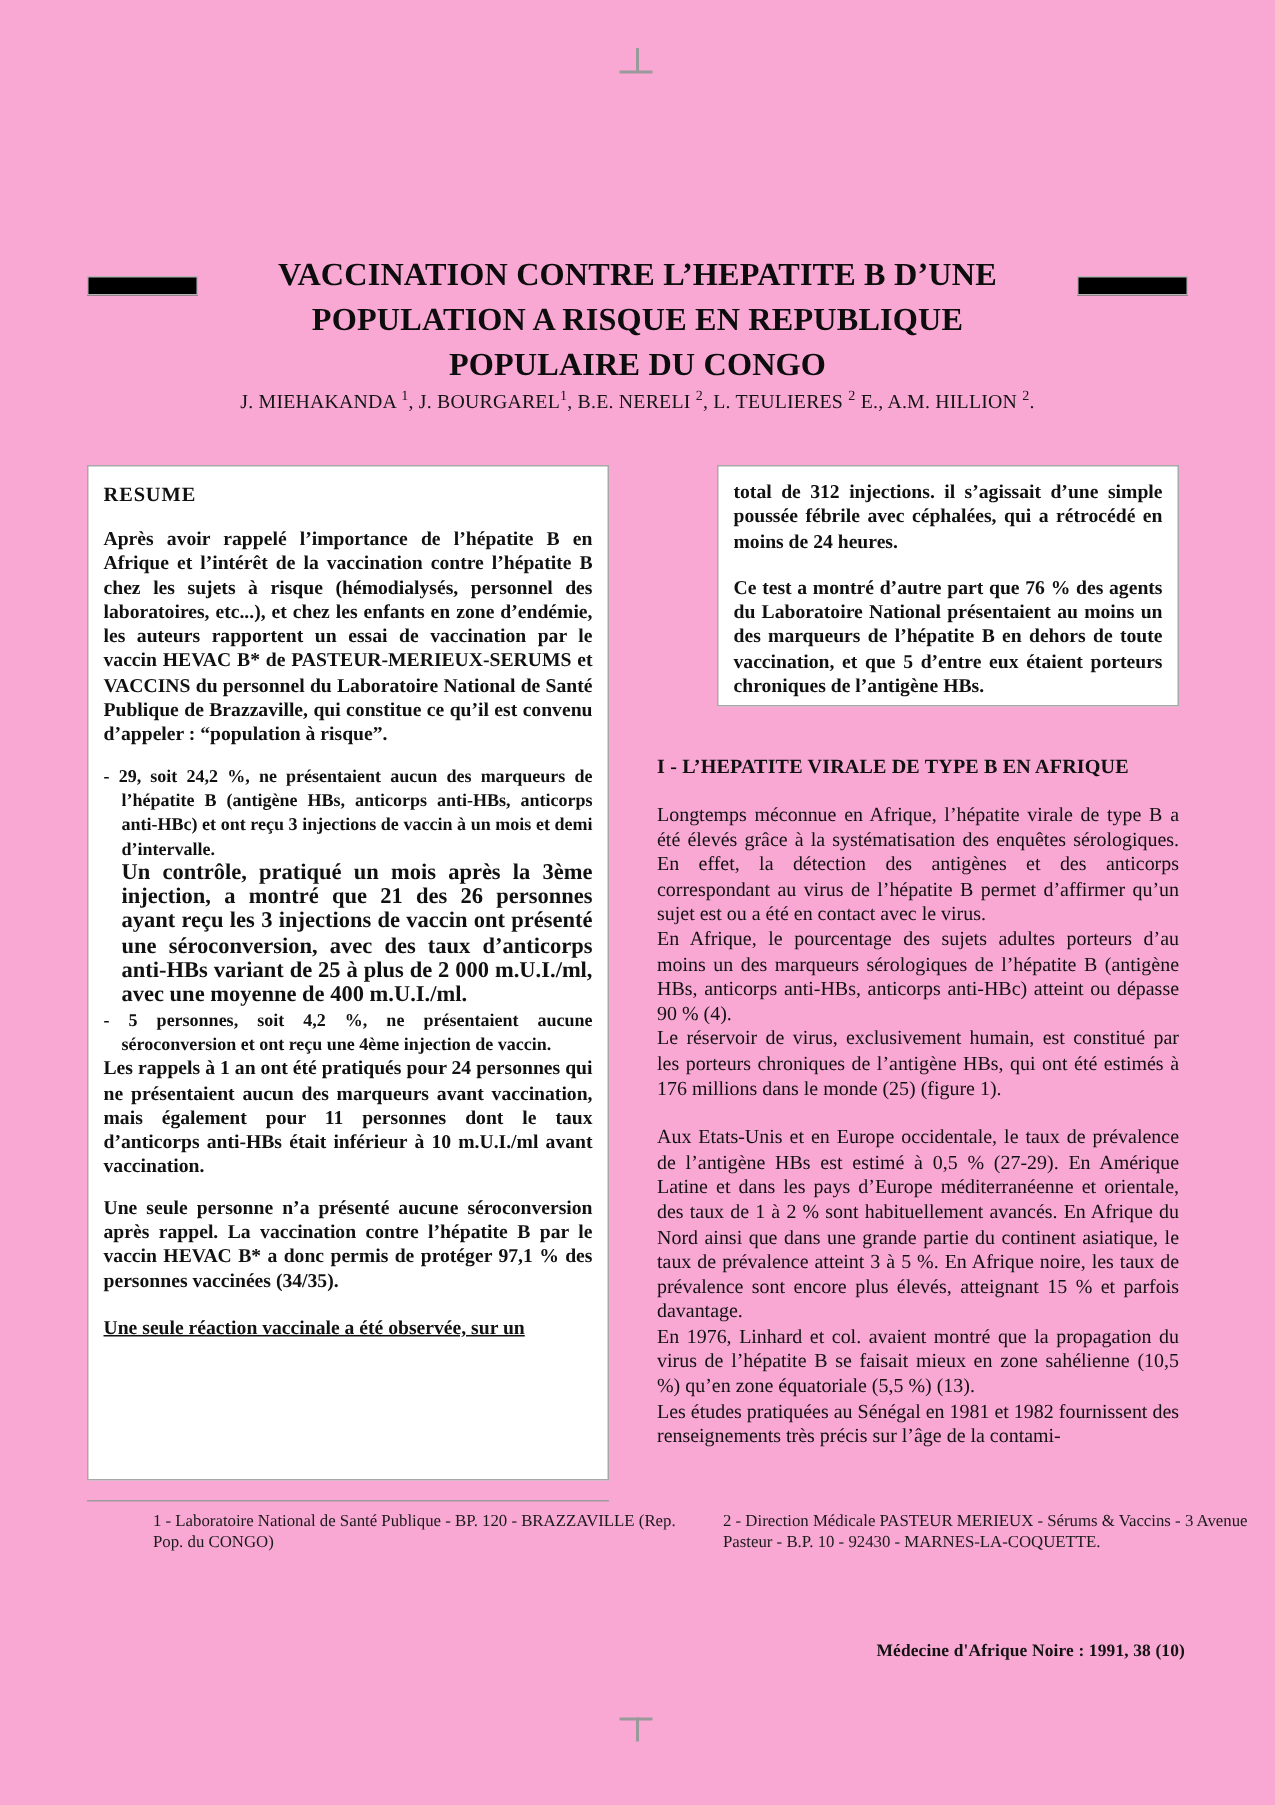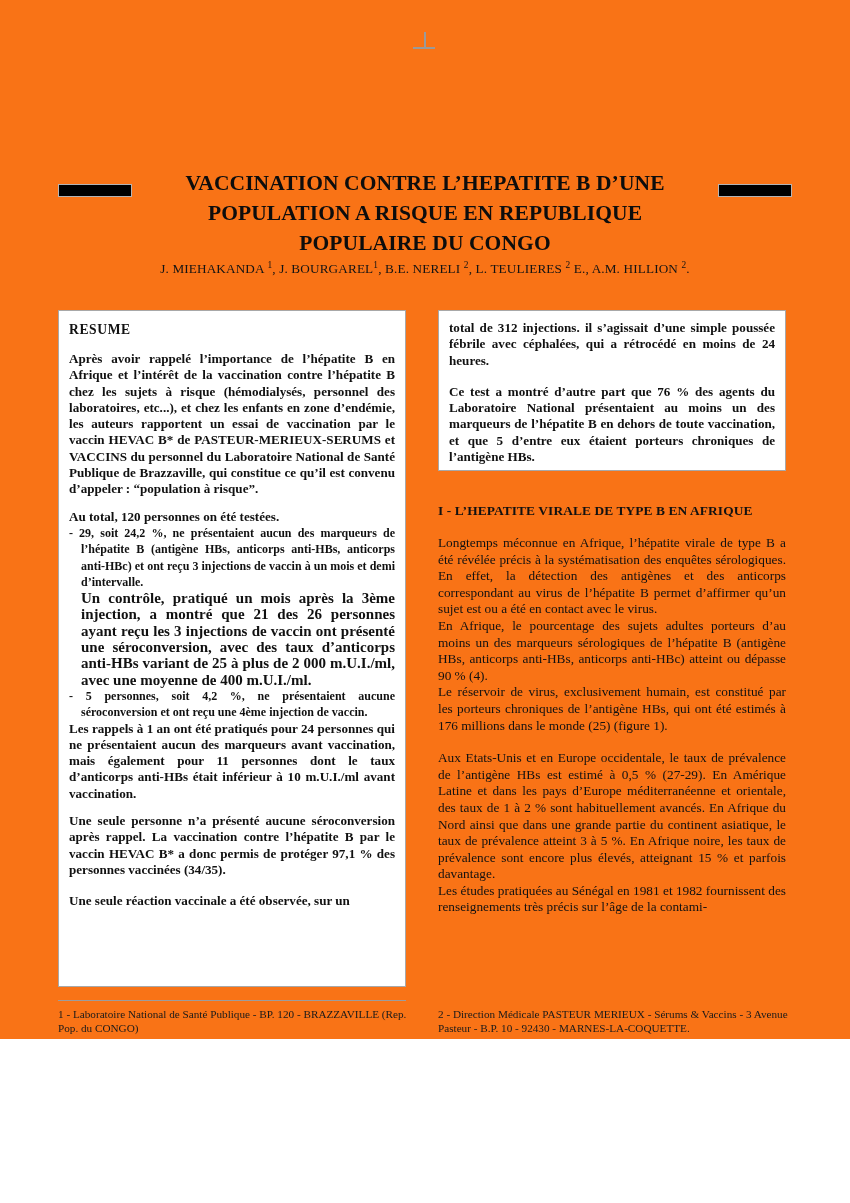--- a/index.html
+++ b/index.html
@@ -4,22 +4,22 @@
 <title>Scanned article page</title>
 <style>
   html, body {
     margin: 0;
     padding: 0;
     background: #ffffff;
   }
   .page {
     position: relative;
     width: 850px;
-    height: 1039px;
-    background: #f97316;
+    height: 1203px;
+    background: #f9a8d4;
     overflow: hidden;
     font-family: "Liberation Serif", "DejaVu Serif", serif;
     color: #111111;
   }
 
   
   .cropmark {
     position: absolute;
     width: 0; height: 0;
   }
@@ -103,21 +103,21 @@
   .col.left  { left: 58px; }
   .col.right { left: 438px; }
 
   .abstract-box {
     border: 1px solid #a8a8a8;
     padding: 9px 10px 10px 10px;
     box-sizing: border-box;
     background: #ffffff;
   }
   .abstract-box.left-box  { height: 677px; }
-  .abstract-box.right-box { height: 161px; }
+  .abstract-box.right-box { height: 161px; margin-left: 40px; }
 
   .resume-heading {
     font-weight: bold;
     font-size: 13.6px;
     letter-spacing: 0.6px;
     margin: 2px 0 13px 0;
   }
   .abs-p {
     font-weight: bold;
     font-size: 13.1px;
@@ -172,20 +172,21 @@
     height: 1px;
     background: #9d9d9d;
   }
   .footnote {
     position: absolute;
     top: 1008px;
     font-size: 11.2px;
     line-height: 13.6px;
     color: #1a1a1a;
     text-align: left;
+    margin-left: 44px;
   }
   .footnote.fn-left  { left: 58px;  width: 360px; }
   .footnote.fn-right { left: 438px; width: 360px; }
 
   .journal-footer {
     position: absolute;
     left: 438px;
     top: 1094px;
     width: 352px;
     text-align: right;
@@ -220,42 +221,42 @@
   </div>
 
   <div class="authors">
     <span><span>J. MIEHAKANDA </span><sup>1</sup><span>, </span></span><span><span>J. BOURGAREL</span><sup>1</sup><span>, </span></span><span><span>B.E. NERELI </span><sup>2</sup><span>, </span></span><span><span>L. TEULIERES </span><sup>2</sup><span> E.,  </span></span><span><span>A.M. HILLION </span><sup>2</sup><span>.</span></span>
   </div>
 
   <div class="col left">
     <div class="abstract-box left-box">
       <div class="resume-heading">RESUME</div>
       <p class="abs-p">Après avoir rappelé l’importance de l’hépatite B en Afrique et l’intérêt de la vaccination contre l’hépatite B chez les sujets à risque (hémodialysés, personnel des laboratoires, etc...), et chez les enfants en zone d’endémie, les auteurs rapportent un essai de vaccination par le vaccin HEVAC B* de PASTEUR-MERIEUX-SERUMS et VACCINS du personnel du Laboratoire National de Santé Publique de Brazzaville, qui constitue ce qu’il est convenu d’appeler : “population à risque”.</p>
-      <p class="abs-p tight">Au total, 120 personnes on été testées.</p>
       <p class="abs-list">- 29, soit 24,2 %, ne présentaient aucun des marqueurs de l’hépatite B (antigène HBs, anticorps anti-HBs, anticorps anti-HBc) et ont reçu 3 injections de vaccin à un mois et demi d’intervalle.</p>
       <p class="abs-sub">Un contrôle, pratiqué un mois après la 3ème injection, a montré que 21 des 26 personnes ayant reçu les 3 injections de vaccin ont présenté une séroconversion, avec des taux d’anticorps anti-HBs variant de 25 à plus de 2 000 m.U.I./ml, avec une moyenne de 400 m.U.I./ml.</p>
       <p class="abs-list">- 5 personnes, soit 4,2 %, ne présentaient aucune séroconversion et ont reçu une 4ème injection de vaccin.</p>
       <p class="abs-p" style="">Les rappels à 1 an ont été pratiqués pour 24 personnes qui ne présentaient aucun des marqueurs avant vaccination, mais également pour 11 personnes dont le taux d’anticorps anti-HBs était inférieur à 10 m.U.I./ml avant vaccination.</p>
       <p class="abs-p tight">Une seule personne n’a présenté aucune séroconversion après rappel. La vaccination contre l’hépatite B par le vaccin HEVAC B* a donc permis de protéger 97,1 % des personnes vaccinées (34/35).</p>
-      <p class="abs-p" style="margin-top:15px;">Une seule réaction vaccinale a été observée, sur un</p>
+      <p class="abs-p" style="margin-top:15px;text-decoration:underline;">Une seule réaction vaccinale a été observée, sur un</p>
     </div>
   </div>
 
   <div class="col right">
     <div class="abstract-box right-box">
       <p class="abs-p">total de 312 injections. il s’agissait d’une simple poussée fébrile avec céphalées, qui a rétrocédé en moins de 24 heures.</p>
       <p class="abs-p" style="margin-top:15px;">Ce test a montré d’autre part que 76 % des agents du Laboratoire National présentaient au moins un des marqueurs de l’hépatite B en dehors de toute vaccination, et que 5 d’entre eux étaient porteurs chroniques de l’antigène HBs.</p>
     </div>
 
     <div class="section-heading">I - L’HEPATITE VIRALE DE TYPE B EN AFRIQUE</div>
 
-    <p class="body-p">Longtemps méconnue en Afrique, l’hépatite virale de type B a été révélée précis à la systématisation des enquêtes sérologiques. En effet, la détection des antigènes et des anticorps correspondant au virus de l’hépatite B permet d’affirmer qu’un sujet est ou a été en contact avec le virus.</p>
+    <p class="body-p">Longtemps méconnue en Afrique, l’hépatite virale de type B a été élevés grâce à la systématisation des enquêtes sérologiques. En effet, la détection des antigènes et des anticorps correspondant au virus de l’hépatite B permet d’affirmer qu’un sujet est ou a été en contact avec le virus.</p>
     <p class="body-p cont">En Afrique, le pourcentage des sujets adultes porteurs d’au moins un des marqueurs sérologiques de l’hépatite B (antigène HBs, anticorps anti-HBs, anticorps anti-HBc) atteint ou dépasse 90 % (4).</p>
     <p class="body-p cont">Le réservoir de virus, exclusivement humain, est constitué par les porteurs chroniques de l’antigène HBs, qui ont été estimés à 176 millions dans le monde (25) (figure 1).</p>
     <p class="body-p gap">Aux Etats-Unis et en Europe occidentale, le taux de prévalence de l’antigène HBs est estimé à 0,5 % (27-29). En Amérique Latine et dans les pays d’Europe méditerranéenne et orientale, des taux de 1 à 2 % sont habituellement avancés. En Afrique du Nord ainsi que dans une grande partie du continent asiatique, le taux de prévalence atteint 3 à 5 %. En Afrique noire, les taux de prévalence sont encore plus élevés, atteignant 15 % et parfois davantage.</p>
+    <p class="body-p cont">En 1976, Linhard et col. avaient montré que la propagation du virus de l’hépatite B se faisait mieux en zone sahélienne (10,5 %) qu’en zone équatoriale (5,5 %) (13).</p>
     <p class="body-p cont">Les études pratiquées au Sénégal en 1981 et 1982 fournissent des renseignements très précis sur l’âge de la contami-</p>
   </div>
 
   <div class="footnote-rule"></div>
   <div class="footnote fn-left">1 - Laboratoire National de Santé Publique - BP. 120 - BRAZZAVILLE (Rep. Pop. du CONGO)</div>
   <div class="footnote fn-right">2 - Direction Médicale PASTEUR MERIEUX - Sérums &amp; Vaccins - 3 Avenue Pasteur - B.P. 10 - 92430 - MARNES-LA-COQUETTE.</div>
 
   <div class="journal-footer">Médecine d'Afrique Noire : 1991, 38 (10)</div>
 
 </div>

